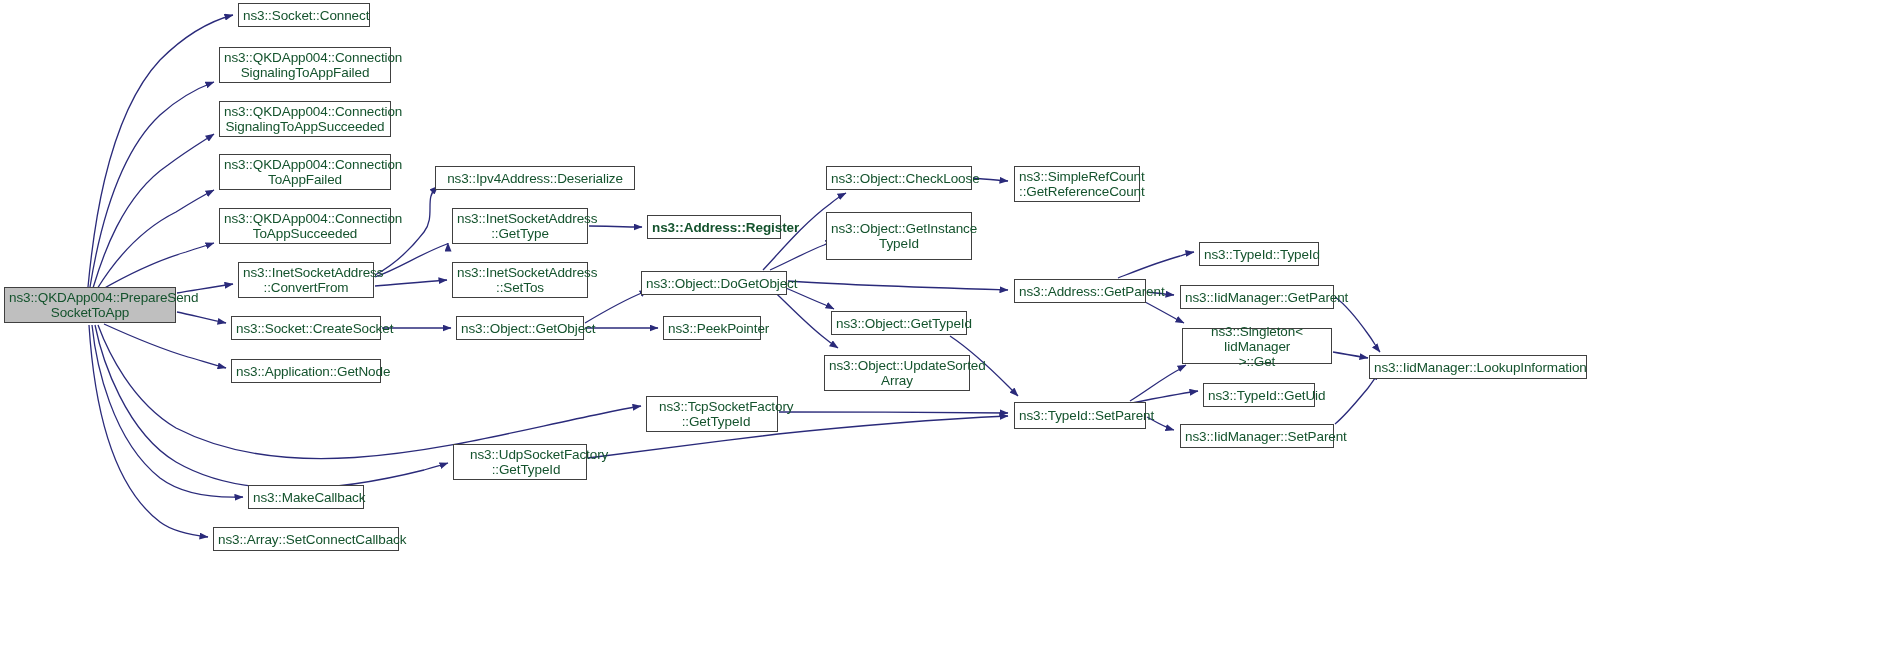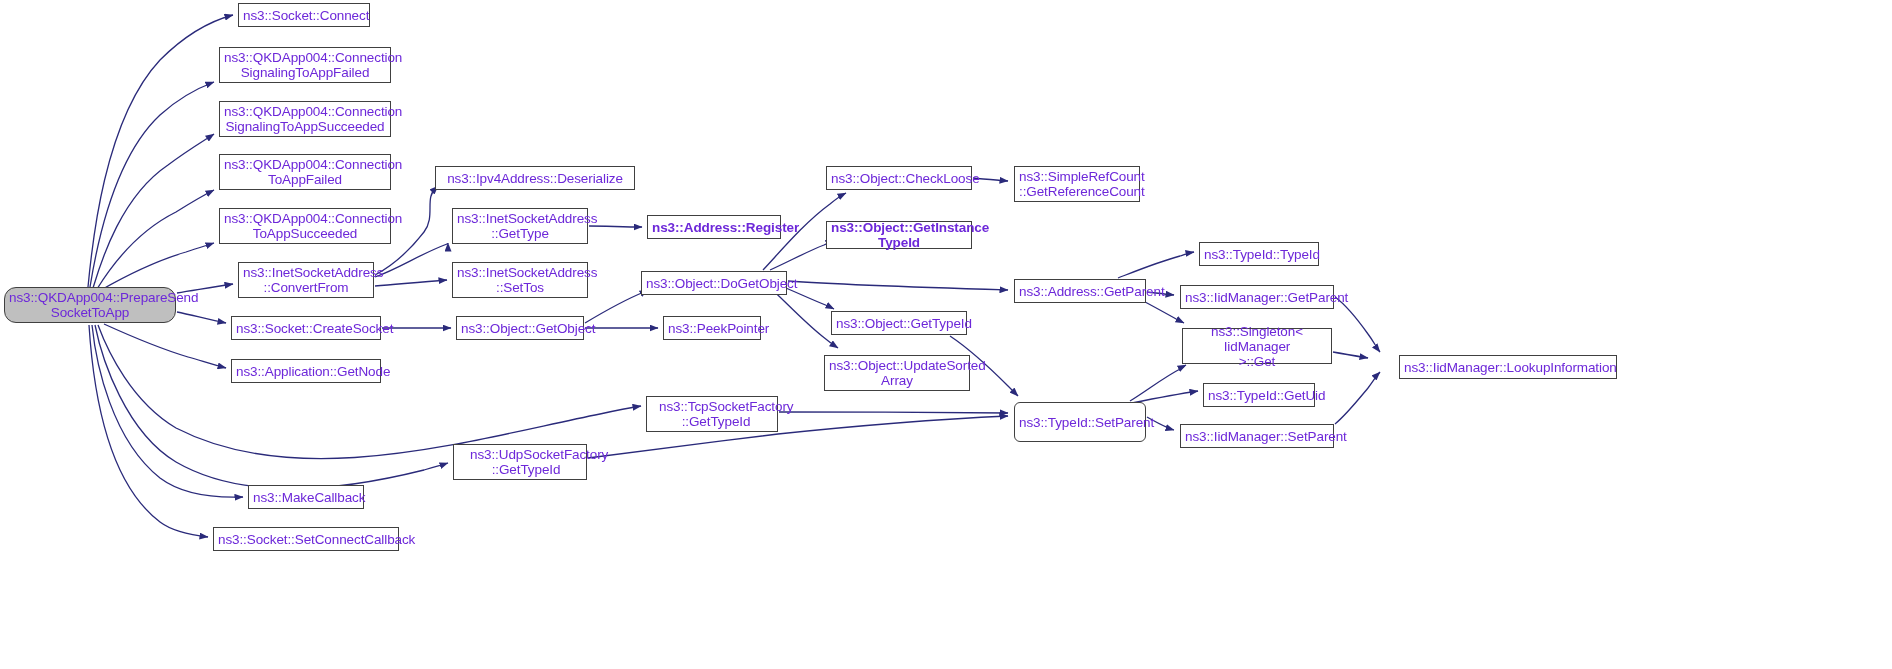--- a/index.html
+++ b/index.html
@@ -23,36 +23,35 @@
     top: 0;
     width: 1892px;
     height: 669px;
     pointer-events: none;
   }
   .node {
     position: absolute;
     box-sizing: border-box;
     border: 1px solid #404040;
     background: #ffffff;
-    color: #6d28d9;
+    color: #14532d;
     font-size: 13.5px;
     line-height: 15px;
     text-align: center;
     display: flex;
     align-items: center;
     justify-content: center;
     padding: 0 4px;
     white-space: pre-line;
     letter-spacing: -0.1px;
     z-index: 2;
   }
   .node.root {
     background: #bfbfbf;
     border-color: #404040;
-    border-radius: 12px;
   }
   .node-label {
     display: block;
     width: 100%;
   }
 </style>
 </head>
 <body>
 
 <div id="graph">
@@ -112,45 +111,45 @@
 SignalingToAppSucceeded</span></div>
       <div class="node" style="left: 219px; top: 154px; width: 172px; height: 36px;"><span class="node-label">ns3::QKDApp004::Connection
 ToAppFailed</span></div>
       <div class="node" style="left: 219px; top: 208px; width: 172px; height: 36px;"><span class="node-label">ns3::QKDApp004::Connection
 ToAppSucceeded</span></div>
       <div class="node" style="left: 238px; top: 262px; width: 136px; height: 36px;"><span class="node-label">ns3::InetSocketAddress
 ::ConvertFrom</span></div>
       <div class="node" style="left: 231px; top: 316px; width: 150px; height: 24px;"><span class="node-label">ns3::Socket::CreateSocket</span></div>
       <div class="node" style="left: 231px; top: 359px; width: 150px; height: 24px;"><span class="node-label">ns3::Application::GetNode</span></div>
       <div class="node" style="left: 248px; top: 485px; width: 116px; height: 24px; text-align: right;"><span class="node-label">ns3::MakeCallback</span></div>
-      <div class="node" style="left: 213px; top: 527px; width: 186px; height: 24px;"><span class="node-label">ns3::Socket::SetConnectCallback</span></div>
+      <div class="node" style="left: 213px; top: 527px; width: 186px; height: 24px;"><span class="node-label">ns3::Array::SetConnectCallback</span></div>
       <div class="node" style="left: 435px; top: 166px; width: 200px; height: 24px;"><span class="node-label">ns3::Ipv4Address::Deserialize</span></div>
       <div class="node" style="left: 452px; top: 208px; width: 136px; height: 36px;"><span class="node-label">ns3::InetSocketAddress
 ::GetType</span></div>
       <div class="node" style="left: 452px; top: 262px; width: 136px; height: 36px;"><span class="node-label">ns3::InetSocketAddress
 ::SetTos</span></div>
       <div class="node" style="left: 456px; top: 316px; width: 128px; height: 24px;"><span class="node-label">ns3::Object::GetObject</span></div>
       <div class="node" style="left: 453px; top: 444px; width: 134px; height: 36px; padding-left: 16px;"><span class="node-label">ns3::UdpSocketFactory
 ::GetTypeId</span></div>
       <div class="node" style="left: 647px; top: 215px; width: 134px; height: 24px; font-weight: bold;"><span class="node-label">ns3::Address::Register</span></div>
       <div class="node" style="left: 641px; top: 271px; width: 146px; height: 24px;"><span class="node-label">ns3::Object::DoGetObject</span></div>
       <div class="node" style="left: 663px; top: 316px; width: 98px; height: 24px;"><span class="node-label">ns3::PeekPointer</span></div>
       <div class="node" style="left: 646px; top: 396px; width: 132px; height: 36px; padding-left: 12px;"><span class="node-label">ns3::TcpSocketFactory
 ::GetTypeId</span></div>
       <div class="node" style="left: 826px; top: 166px; width: 146px; height: 24px;"><span class="node-label">ns3::Object::CheckLoose</span></div>
-      <div class="node" style="left: 826px; top: 221px; width: 146px; height: 28px; font-weight: bold;"><span class="node-label">ns3::Object::GetInstance
+      <div class="node" style="left: 826px; top: 212px; width: 146px; height: 48px;"><span class="node-label">ns3::Object::GetInstance
 TypeId</span></div>
       <div class="node" style="left: 831px; top: 311px; width: 136px; height: 24px;"><span class="node-label">ns3::Object::GetTypeId</span></div>
       <div class="node" style="left: 824px; top: 355px; width: 146px; height: 36px;"><span class="node-label">ns3::Object::UpdateSorted
 Array</span></div>
       <div class="node" style="left: 1014px; top: 166px; width: 126px; height: 36px;"><span class="node-label">ns3::SimpleRefCount
 ::GetReferenceCount</span></div>
       <div class="node" style="left: 1014px; top: 279px; width: 132px; height: 24px;"><span class="node-label">ns3::Address::GetParent</span></div>
-      <div class="node" style="left: 1014px; top: 402px; width: 132px; height: 40px; border-radius: 6px;"><span class="node-label">ns3::TypeId::SetParent</span></div>
+      <div class="node" style="left: 1014px; top: 402px; width: 132px; height: 27px;"><span class="node-label">ns3::TypeId::SetParent</span></div>
       <div class="node" style="left: 1199px; top: 242px; width: 120px; height: 24px;"><span class="node-label">ns3::TypeId::TypeId</span></div>
       <div class="node" style="left: 1180px; top: 285px; width: 154px; height: 24px;"><span class="node-label">ns3::IidManager::GetParent</span></div>
       <div class="node" style="left: 1182px; top: 328px; width: 150px; height: 36px;"><span class="node-label">ns3::Singleton&lt; IidManager
 &gt;::Get</span></div>
       <div class="node" style="left: 1203px; top: 383px; width: 112px; height: 24px;"><span class="node-label">ns3::TypeId::GetUid</span></div>
       <div class="node" style="left: 1180px; top: 424px; width: 154px; height: 24px;"><span class="node-label">ns3::IidManager::SetParent</span></div>
-      <div class="node" style="left: 1369px; top: 355px; width: 218px; height: 24px; margin-left: 30px;"><span class="node-label">ns3::IidManager::LookupInformation</span></div>
+      <div class="node" style="left: 1369px; top: 355px; width: 218px; height: 24px;"><span class="node-label">ns3::IidManager::LookupInformation</span></div>
     </div>
 </div>
 
 </body></html>

